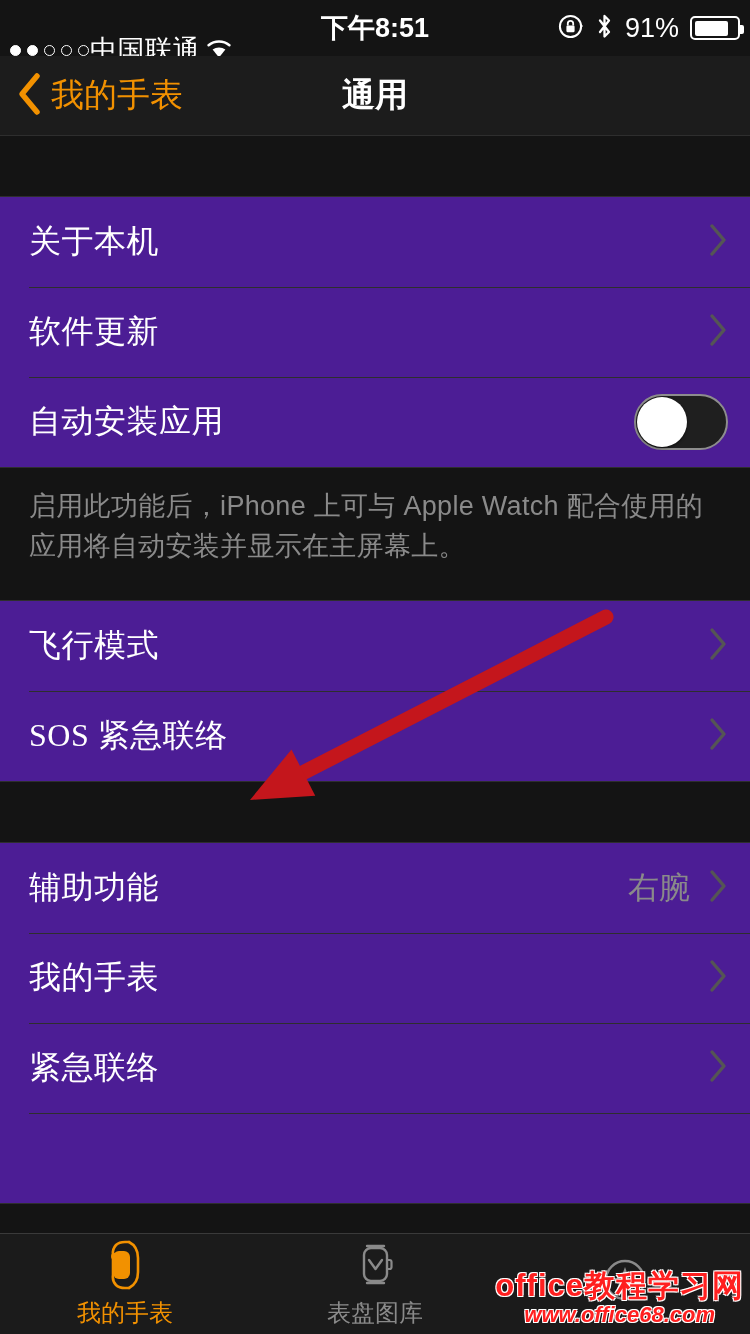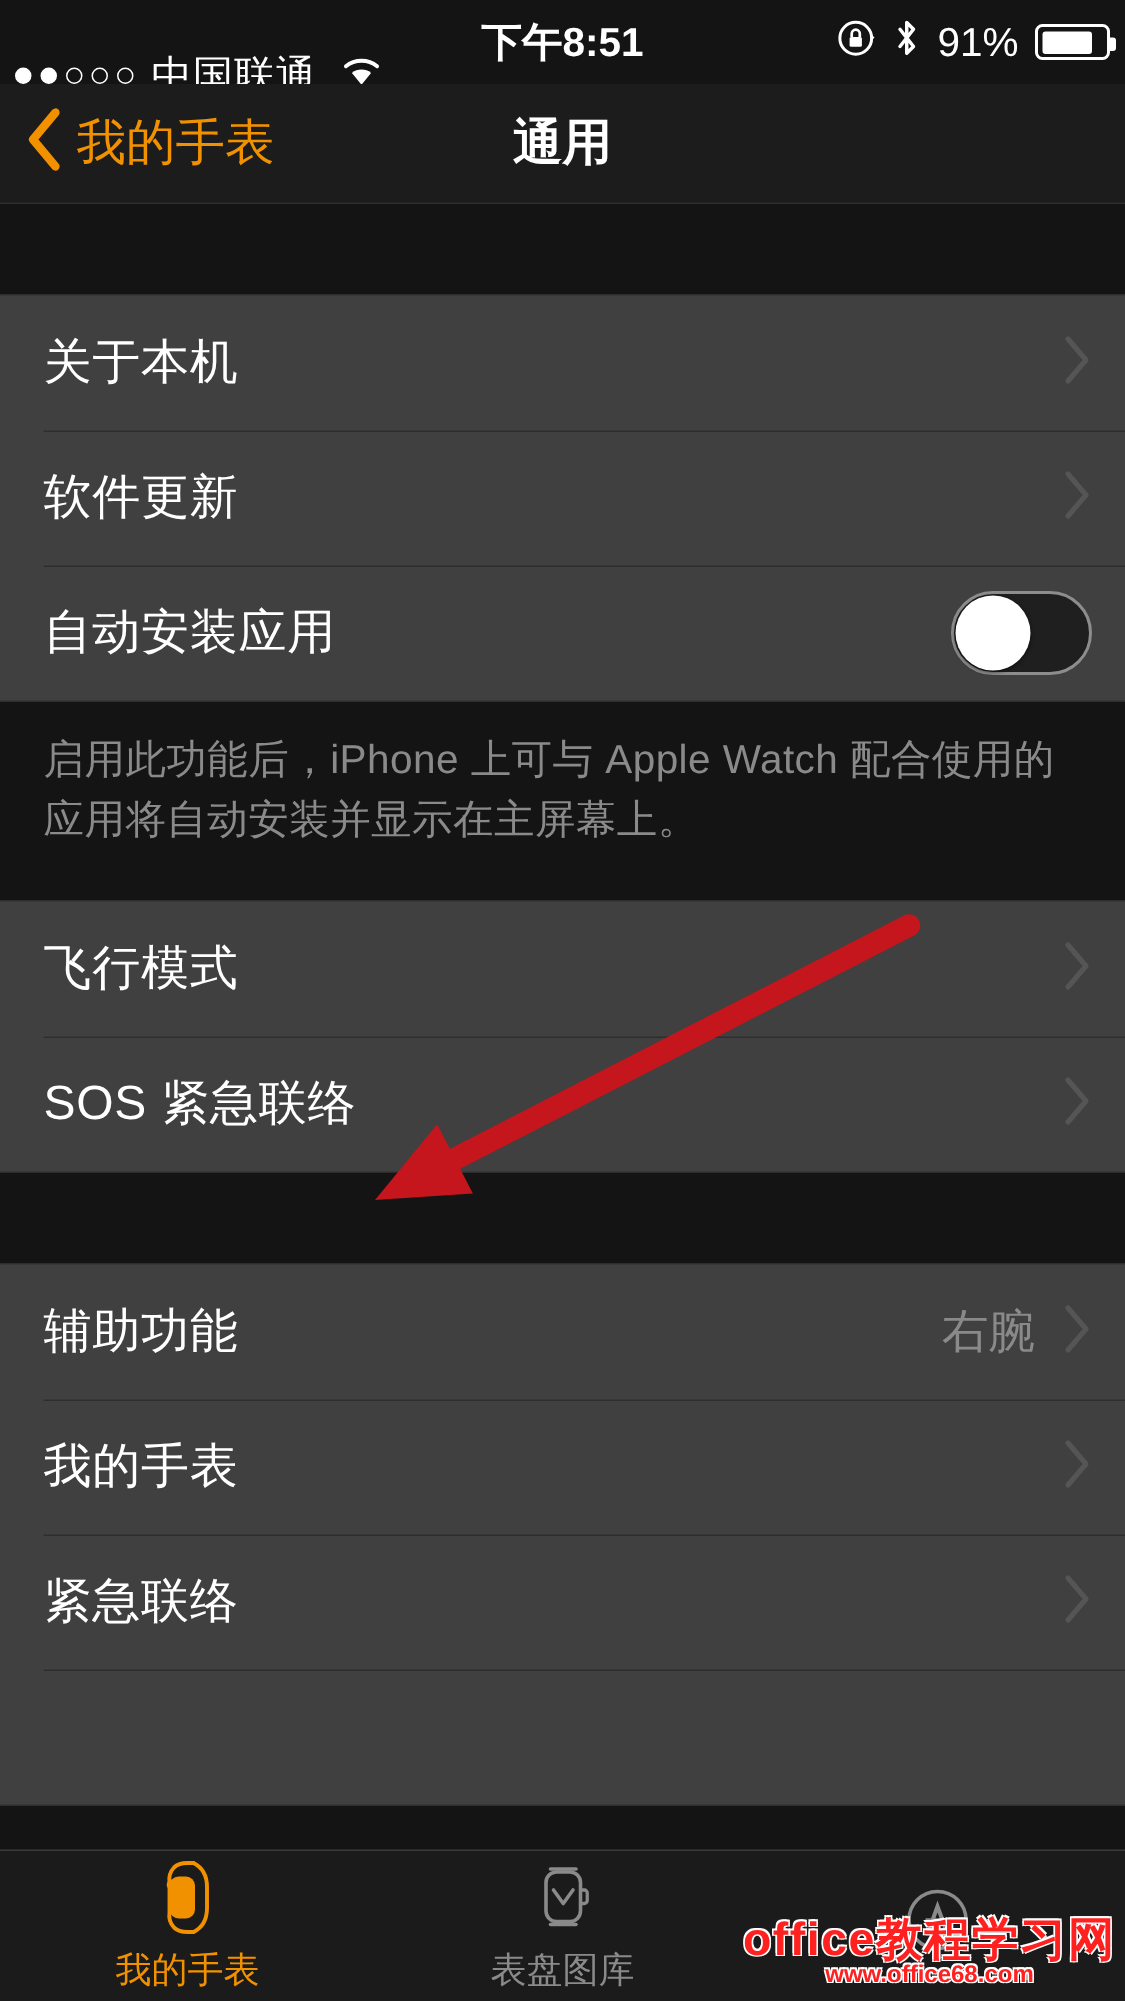--- a/index.html
+++ b/index.html
@@ -10,21 +10,21 @@
     overflow:hidden;
     -webkit-font-smoothing:antialiased;
   }
   #screen { position:relative; width:750px; height:1334px; background:#141414; overflow:hidden; }
 
   
   .statusbar{
     position:relative; height:56px; background:#141414;
     display:flex; align-items:center; color:#ffffff;
   }
-  .sb-left{ position:absolute; left:10px; display:flex; align-items:center; gap:12px;margin-top:44px; }
+  .sb-left{ position:absolute; left:10px; display:flex; align-items:center; gap:1px;margin-top:44px; }
   .dots{ display:flex; align-items:center; gap:6px; }
   .dot{ width:11px; height:11px; border-radius:50%; border:1.6px solid #ffffff; }
   .dot.filled{ background:#ffffff; }
   .carrier{ font-size:27px; letter-spacing:0.5px; }
   .wifi{ margin-left:3px; display:block; }
   .sb-center{
     position:absolute; left:0; right:0; text-align:center;
     font-size:27px; font-weight:bold; letter-spacing:0px;
   }
   .sb-right{ position:absolute; right:10px; display:flex; align-items:center; gap:11px; }
@@ -47,21 +47,21 @@
   .back-label{ font-size:33px; }
   .nav-title{
     position:absolute; left:0; right:0; text-align:center;
     color:#ffffff; font-size:33px; font-weight:bold;
   }
 
   
   .list{ position:absolute; top:136px; left:0; right:0; bottom:101px; overflow:hidden; }
   .gap{ background:#141414; }
   .gap.g1{ height:60px; }
-  .section{ background:#404040; border-top:1px solid #2e2e2e; border-bottom:1px solid #2e2e2e; }
+  .section{ background:#4c1d95; border-top:1px solid #2e2e2e; border-bottom:1px solid #2e2e2e;font-family:Liberation Serif, serif; }
   .row{
     position:relative; height:90px; display:flex; align-items:center;
     padding:0 22px 0 29px; cursor:pointer;
   }
   .row + .row::before{
     content:""; position:absolute; top:0; left:29px; right:0; height:1px; background:#2e2e2e;
   }
   .row-label{ color:#ffffff; font-size:32px; flex:1; letter-spacing:0.5px; }
   .row-value{ color:#8a8a8a; font-size:31px; margin-right:18px; }
   .chev{ display:block; flex:none; }
@@ -105,22 +105,23 @@
   .watermark{
     position:absolute; right:6px; bottom:8px;
     text-align:center; pointer-events:none; line-height:1.05;
   }
   .wm-main{
     font-size:31px; font-weight:bold; color:#ff2020;
     text-shadow:1px 1px 0 #ffffff, -1px -1px 0 #ffffff, 1px -1px 0 #ffffff, -1px 1px 0 #ffffff;
     letter-spacing:1px;
   }
   .wm-sub{
-    font-size:16px; font-weight:bold; color:#ff2020;
+    font-size:22px; font-weight:bold; color:#ff2020;
     text-shadow:1px 1px 0 #ffffff, -1px -1px 0 #ffffff, 1px -1px 0 #ffffff, -1px 1px 0 #ffffff;
+    font-style:italic;
   }
   .wm-ghost{
     position:absolute; right:14px; bottom:14px;
     font-size:58px; font-weight:bold; color:rgba(255,255,255,0.10);
     letter-spacing:2px; pointer-events:none;
   }
 </style>
 </head>
 <body>
 

